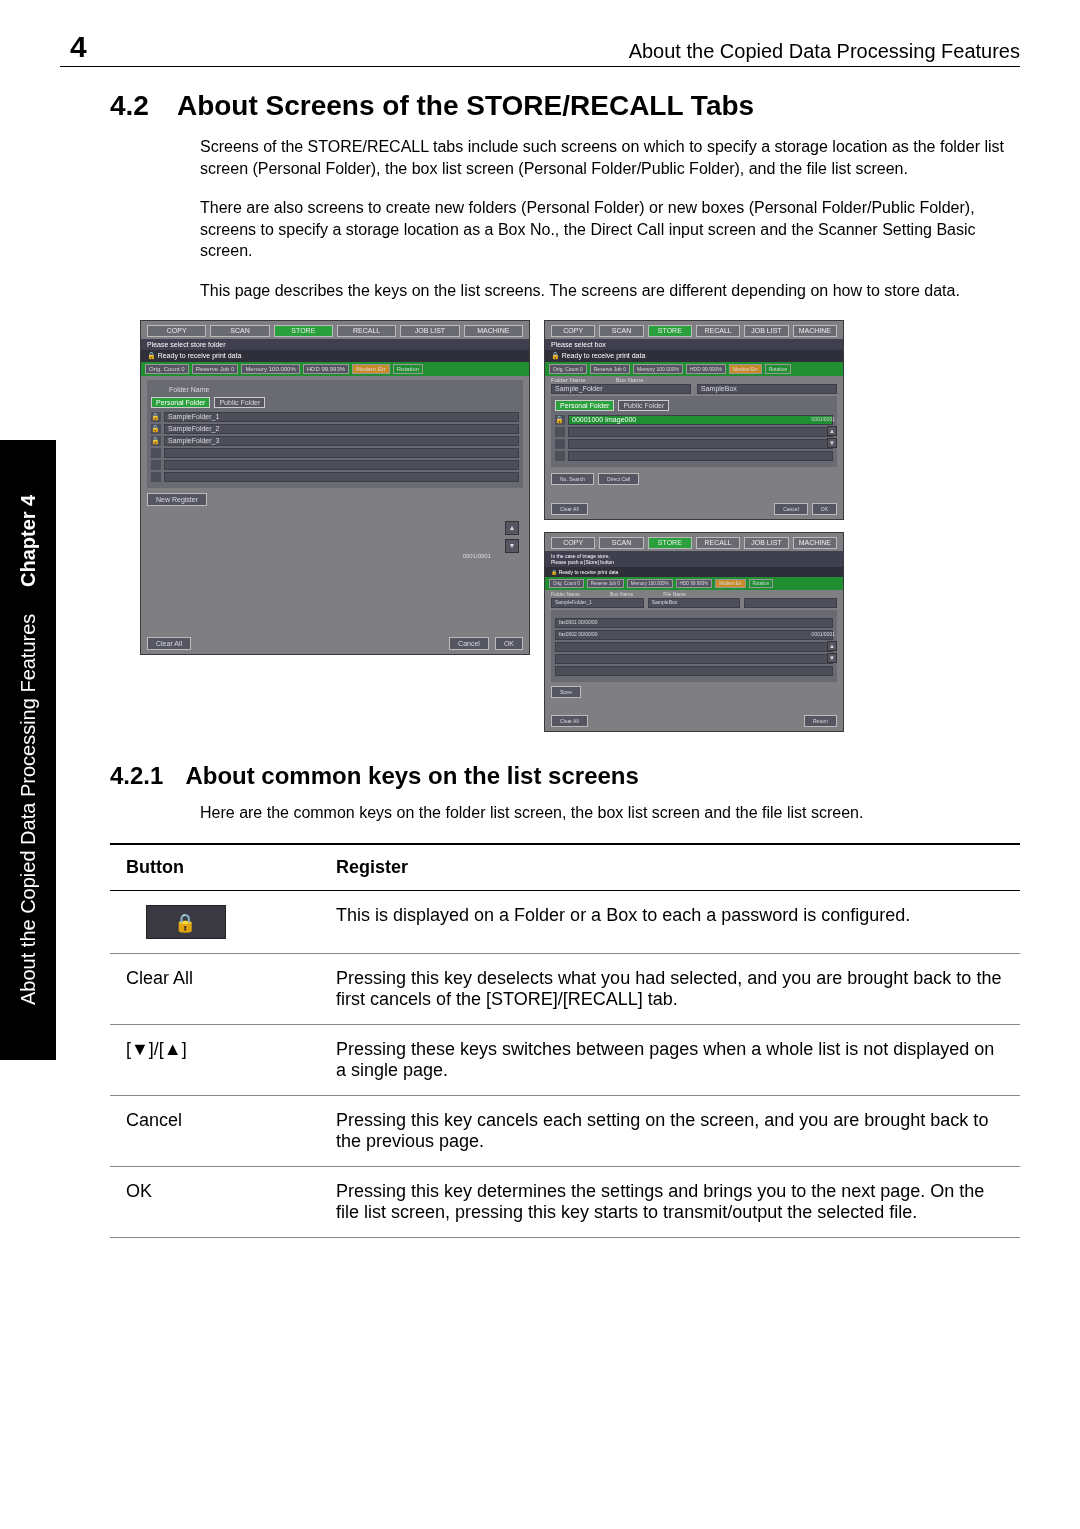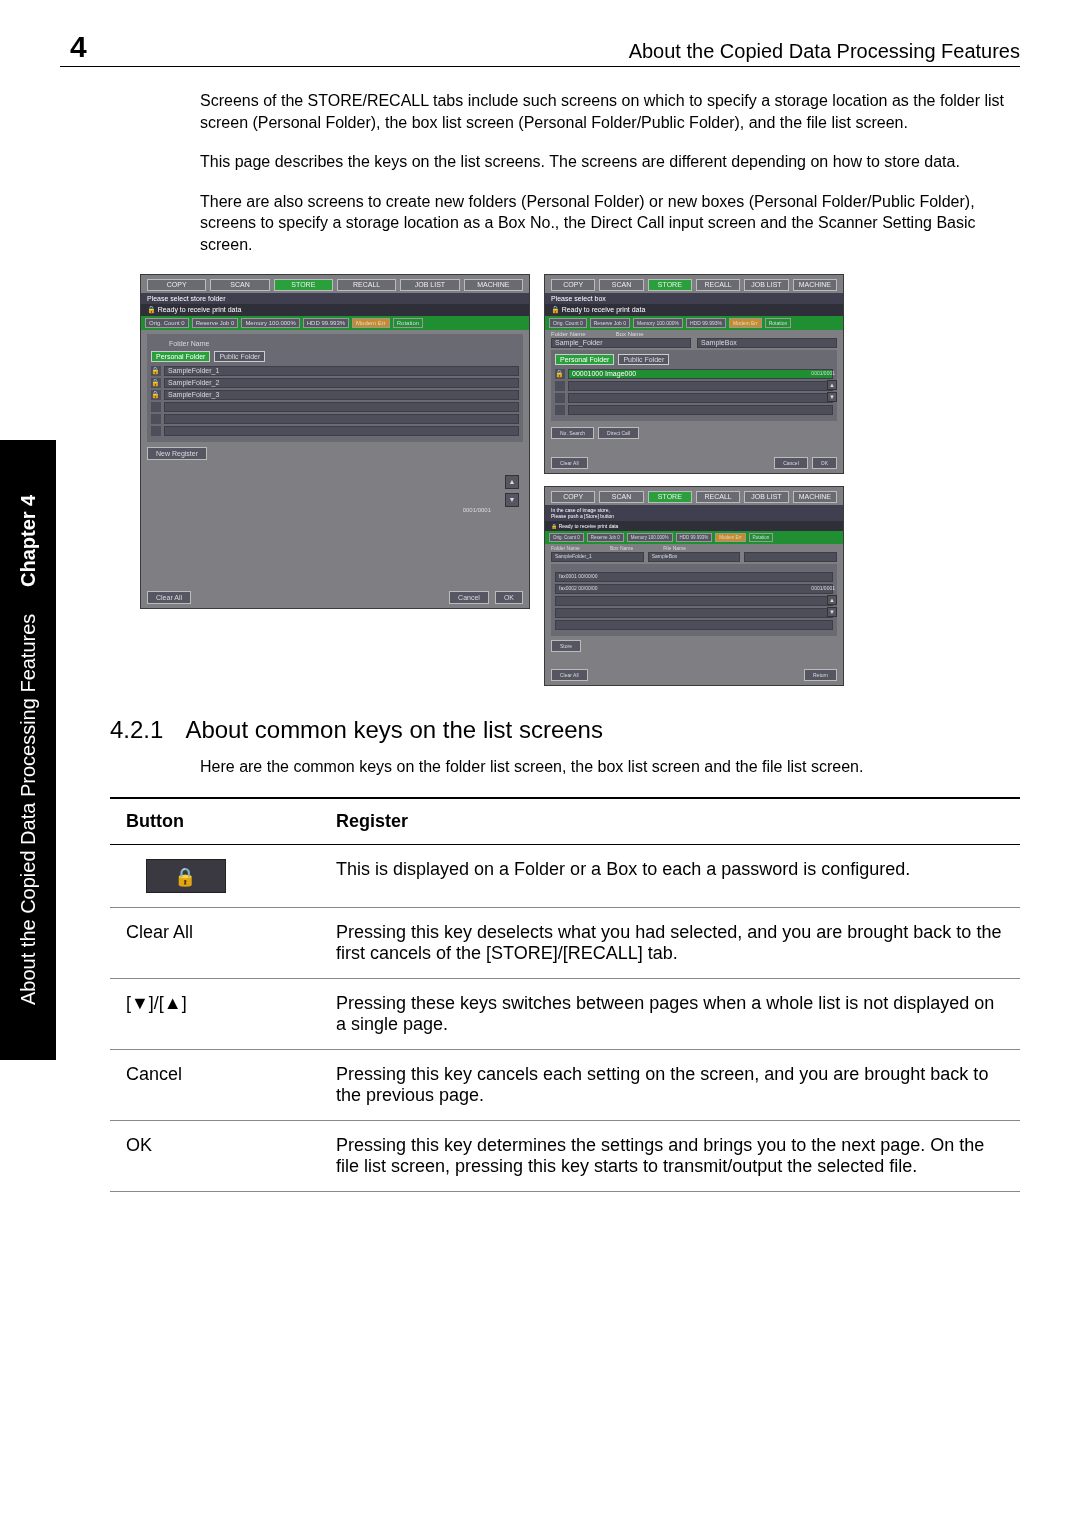--- a/index.html
+++ b/index.html
@@ -102,21 +102,21 @@
   .scr .lock{ background:#4e4e5b; width:10px; height:10px; display:flex;align-items:center;justify-content:center;}
   .scr .cell{ background:#4e4e5b; height:10px; flex:1; border:1px solid #3d3d48; padding:0 3px;}
   .scr .arrows{ position:absolute; right:10px; top:200px; display:flex; flex-direction:column; gap:4px;}
   .scr .abtn{ width:14px;height:14px;background:#565663;border:1px solid #333;display:flex;align-items:center;justify-content:center;}
   .scr1{ position:relative;}
   .scr .footer{ display:flex; gap:6px; padding:4px 6px; margin-top:auto;}
   .scr .btn{ border:1px solid #bbb; background:#565663; padding:2px 8px; }
   .scr .count{ position:absolute; right:38px; top:232px; font-size:6px;}
   .scr-inner{ height:100%; display:flex; flex-direction:column;}
   h3.sub {
-    font-size:24px; font-weight:normal; margin:10px 0 12px 0;
+    font-size:24px; font-weight:bold; margin:10px 0 12px 0;
   }
   h3.sub .num{ margin-right:22px;}
   table.keys{
     width:100%;
     border-collapse: collapse;
     font-size:18px;
     margin-top:20px;
   }
   table.keys th{ text-align:left; padding:12px 16px; border-top:2px solid #000; border-bottom:1px solid #000;}
   table.keys td{ padding:14px 16px; border-bottom:1px solid #888; vertical-align:top;}
@@ -140,23 +140,26 @@
   <div class="running-head">About the Copied Data Processing Features</div>
   <div class="top-rule"></div>
 
   <div class="side-tab">
     <span>About the Copied Data Processing Features</span>
     <span style="height:18px;"></span>
     <span class="chnum">Chapter 4</span>
   </div>
 
   <div class="body">
+    <h2 class="section">
+      <span class="num">4.2</span><span>About Screens of the STORE/RECALL Tabs</span>
+    </h2>
     <p class="para">Screens of the STORE/RECALL tabs include such screens on which to specify a storage location as the folder list screen (Personal Folder), the box list screen (Personal Folder/Public Folder), and the file list screen.</p>
+    <p class="para">There are also screens to create new folders (Personal Folder) or new boxes (Personal Folder/Public Folder), screens to specify a storage location as a Box No., the Direct Call input screen and the Scanner Setting Basic screen.</p>
     <p class="para">This page describes the keys on the list screens. The screens are different depending on how to store data.</p>
-    <p class="para">There are also screens to create new folders (Personal Folder) or new boxes (Personal Folder/Public Folder), screens to specify a storage location as a Box No., the Direct Call input screen and the Scanner Setting Basic screen.</p>
 
     <div class="screens">
 
       <div class="scr scr1">
         <div class="scr-inner">
           <div class="tabs">
             <div class="tab">COPY</div>
             <div class="tab">SCAN</div>
             <div class="tab active">STORE</div>
             <div class="tab">RECALL</div>

